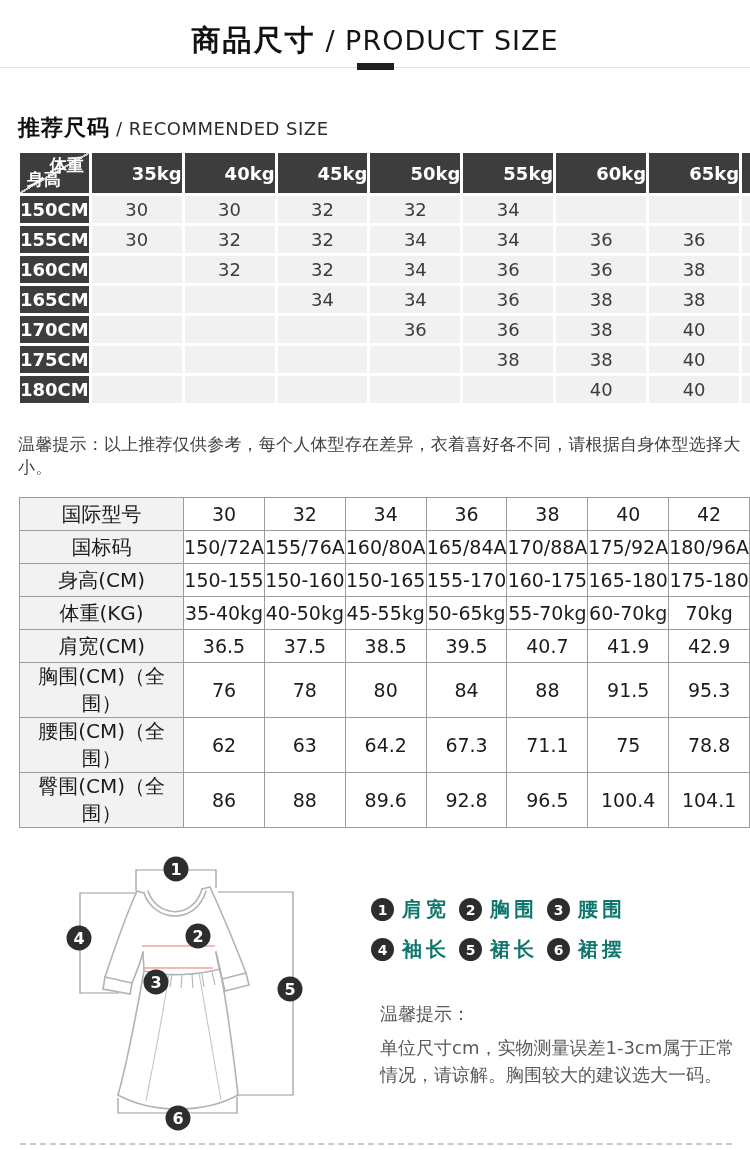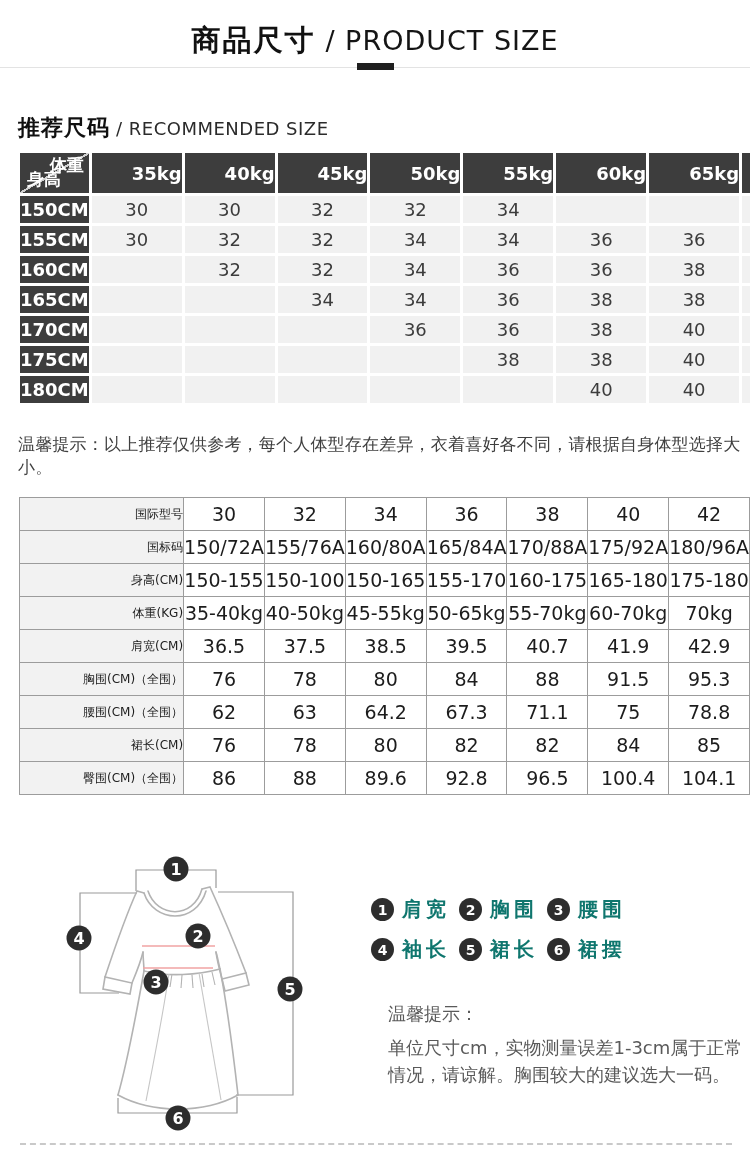--- a/index.html
+++ b/index.html
@@ -38,36 +38,36 @@
   .rec-table .hrow{width:108px;height:27px;background:var(--table-header-bg);
       color:var(--table-header-text);font-size:18px;font-weight:bold;}
   .rec-table .val{height:27px;background:var(--cell-bg);color:#3c3c3c;font-size:18px;}
 
   .rec-note{position:absolute;left:18px;top:433px;font-size:17px;color:#3f3f3f;letter-spacing:.2px;}
 
   
   .size-table{position:absolute;left:19px;top:497px;border-collapse:collapse;}
   .size-table td{border:1px solid var(--grid-border);height:32px;text-align:center;
       vertical-align:middle;font-size:19px;color:var(--text-dark);padding:0;}
-  .size-table .lbl{width:178px;background:var(--label-cell-bg);font-size:12px;text-align:right;}
+  .size-table .lbl{width:178px;background:var(--label-cell-bg);font-size:20px;}
   .size-table .sval{width:77px;background:#ffffff;}
 
   
   .dress-svg{position:absolute;left:40px;top:855px;}
 
   
   .legend{position:absolute;left:371px;top:896px;}
   .legend-row{display:flex;margin-bottom:13px;}
   .legend-item{display:flex;align-items:center;width:88px;}
   .legend-dot{width:23px;height:23px;border-radius:50%;background:var(--marker-bg);color:#fff;
       font-size:14px;font-weight:bold;display:flex;align-items:center;justify-content:center;flex:0 0 23px;}
   .legend-label{font-size:20px;font-weight:600;color:#0f766e;margin-left:8px;letter-spacing:4px;white-space:nowrap;}
 
   
-  .bottom-note{position:absolute;left:388px;top:1002px;color:var(--note-gray);}
+  .bottom-note{position:absolute;left:380px;top:1002px;color:var(--note-gray);}
   .bottom-note-title{font-size:18px;margin-bottom:8px;}
   .bottom-note-line{font-size:18px;line-height:27px;}
 
   .bottom-dashed{position:absolute;left:20px;right:18px;top:1143px;border-top:2px dashed #c9c9c9;}
 </style>
 </head>
 <body>
 
 <div class="page">
 
@@ -201,21 +201,21 @@
           <td class="sval">155/76A</td>
           <td class="sval">160/80A</td>
           <td class="sval">165/84A</td>
           <td class="sval">170/88A</td>
           <td class="sval">175/92A</td>
           <td class="sval">180/96A</td>
         </tr>
         <tr>
           <td class="lbl">身高(CM)</td>
           <td class="sval">150-155</td>
-          <td class="sval">150-100</td>
+          <td class="sval">150-160</td>
           <td class="sval">150-165</td>
           <td class="sval">155-170</td>
           <td class="sval">160-175</td>
           <td class="sval">165-180</td>
           <td class="sval">175-180</td>
         </tr>
         <tr>
           <td class="lbl">体重(KG)</td>
           <td class="sval">35-40kg</td>
           <td class="sval">40-50kg</td>
@@ -247,30 +247,20 @@
         </tr>
         <tr>
           <td class="lbl">腰围(CM)（全围）</td>
           <td class="sval">62</td>
           <td class="sval">63</td>
           <td class="sval">64.2</td>
           <td class="sval">67.3</td>
           <td class="sval">71.1</td>
           <td class="sval">75</td>
           <td class="sval">78.8</td>
-        </tr>
-        <tr>
-          <td class="lbl">裙长(CM)</td>
-          <td class="sval">76</td>
-          <td class="sval">78</td>
-          <td class="sval">80</td>
-          <td class="sval">82</td>
-          <td class="sval">82</td>
-          <td class="sval">84</td>
-          <td class="sval">85</td>
         </tr>
         <tr>
           <td class="lbl">臀围(CM)（全围）</td>
           <td class="sval">86</td>
           <td class="sval">88</td>
           <td class="sval">89.6</td>
           <td class="sval">92.8</td>
           <td class="sval">96.5</td>
           <td class="sval">100.4</td>
           <td class="sval">104.1</td>

